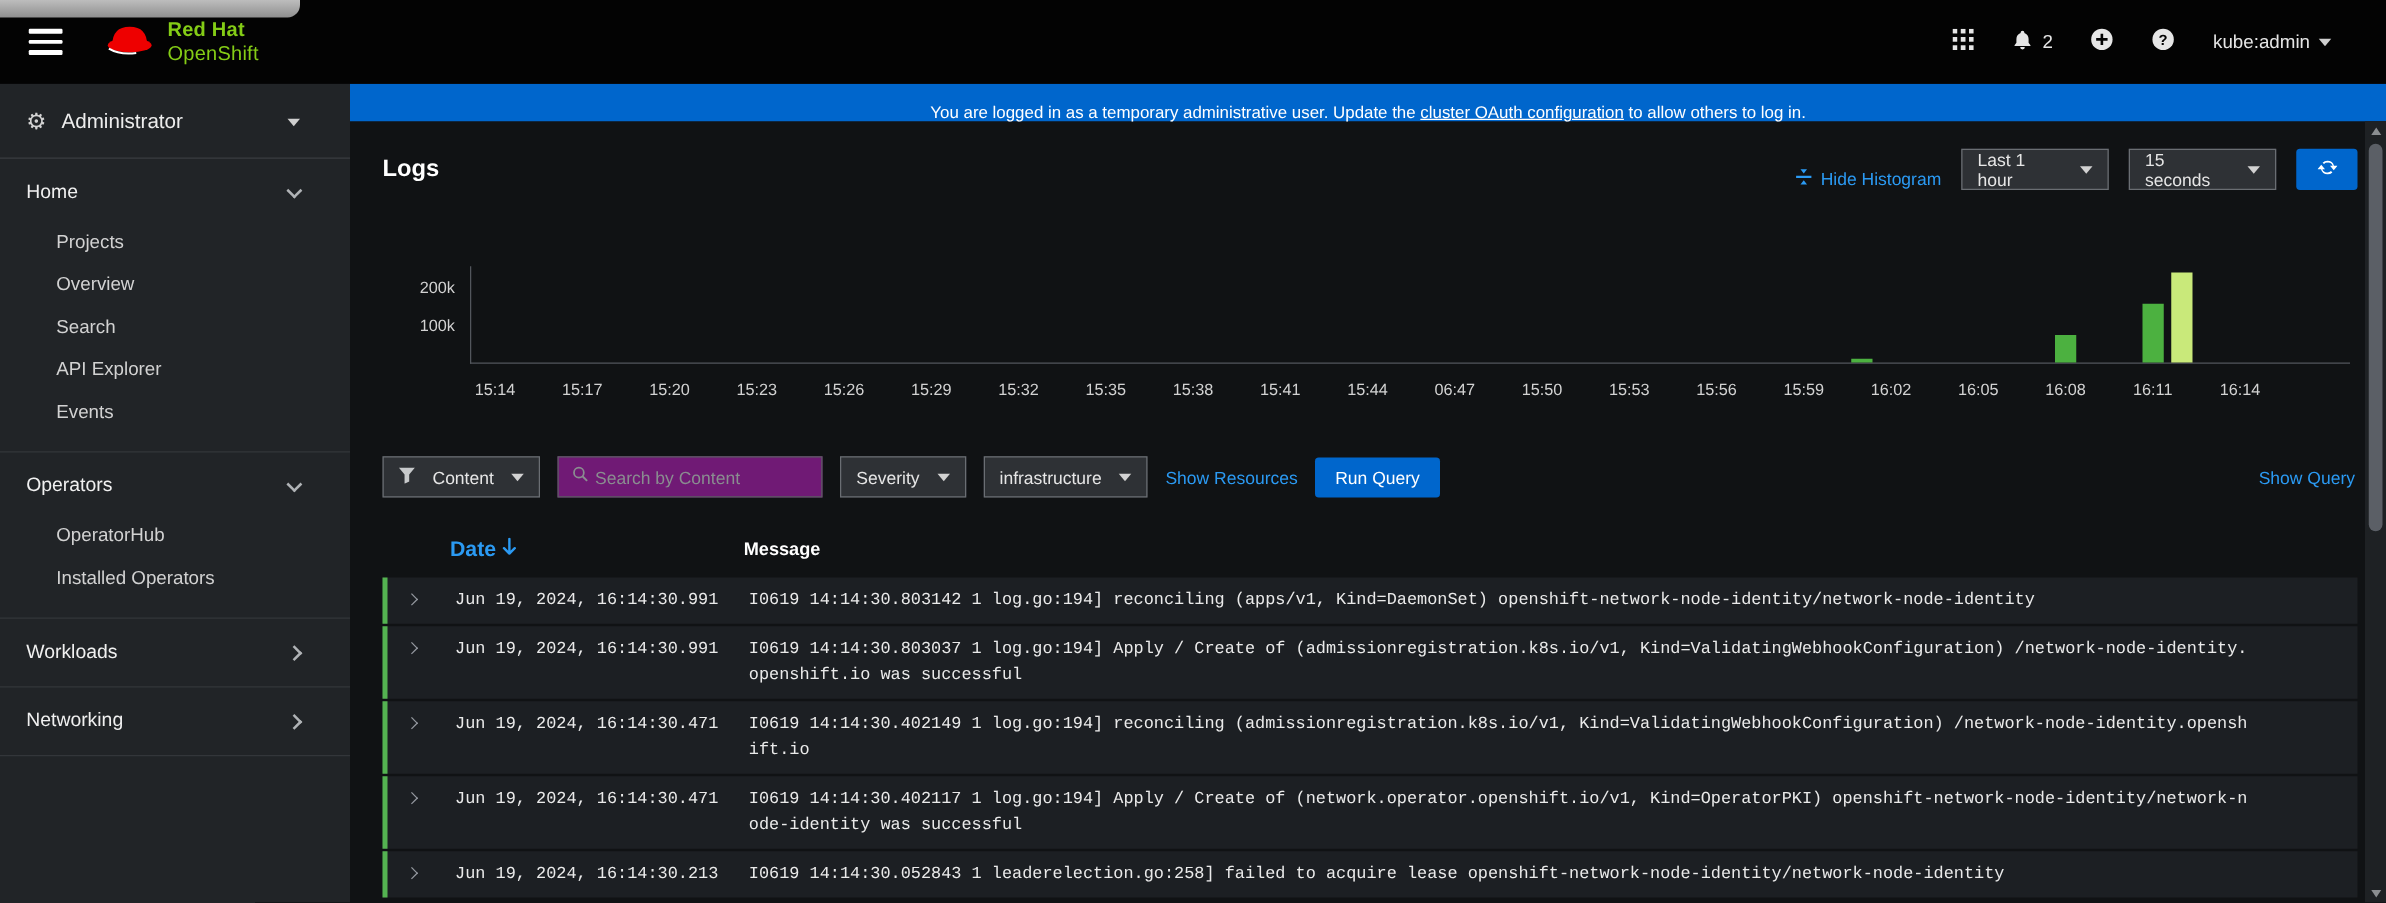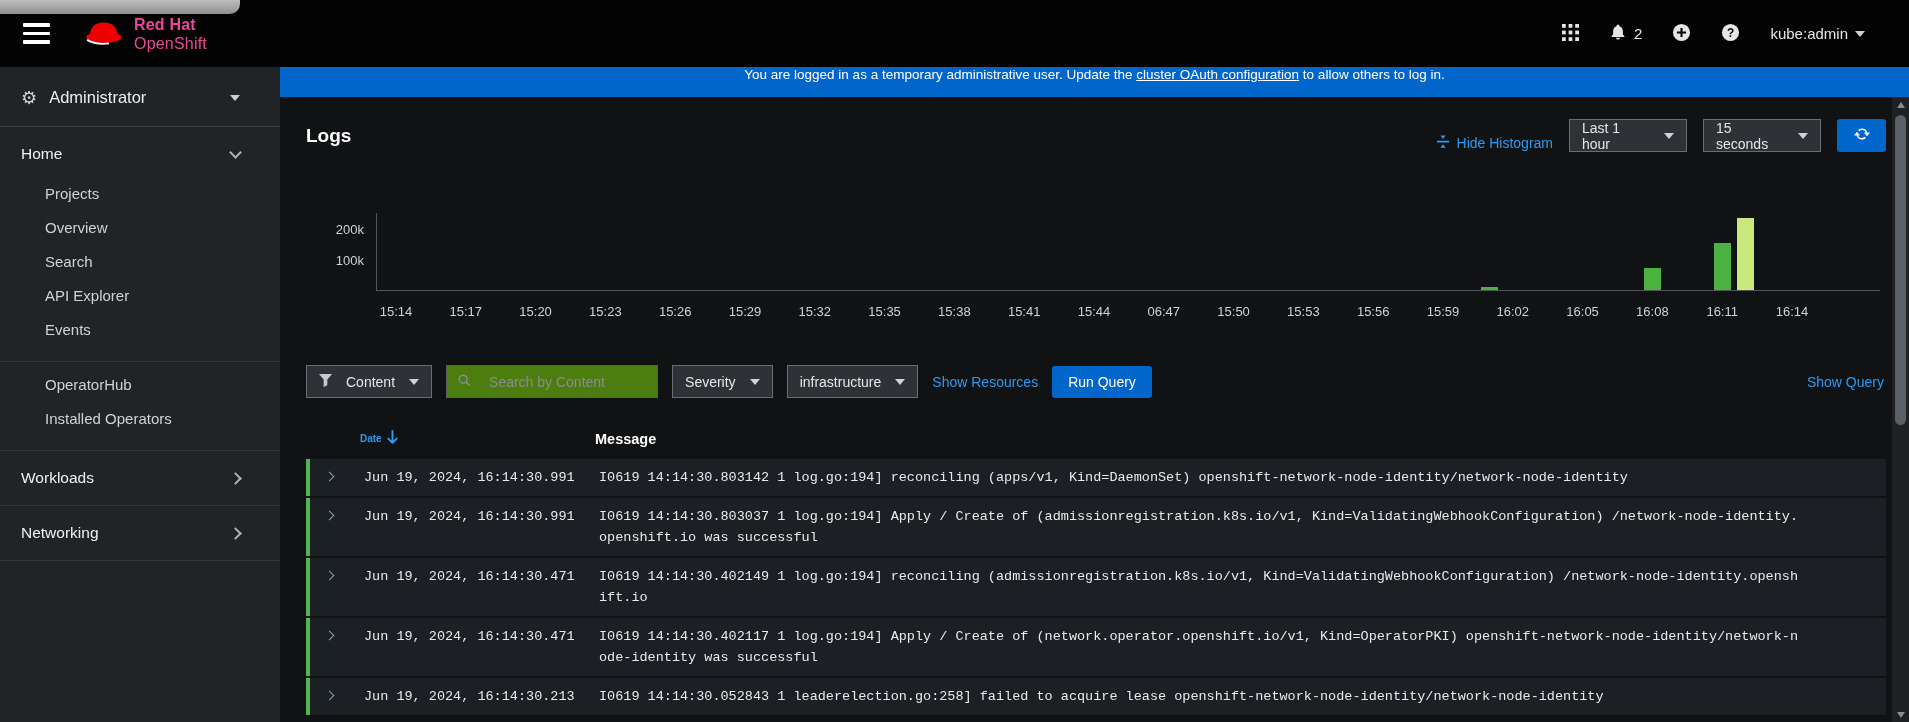--- a/index.html
+++ b/index.html
@@ -16,21 +16,21 @@
   .artifact { position:absolute; top:0; left:0; width:240px; height:14px;
     background:linear-gradient(#bdbdbd,#8f8f8f); border-radius:0 0 10px 0; z-index:6; }
 
   
   .masthead { height:67px; background:#030303; display:flex; align-items:center;
     justify-content:space-between; padding:0 44px 0 19px; position:relative; z-index:2; }
   .mast-left { display:flex; align-items:center; }
   .hamburger { background:none; border:none; padding:6px 4px; cursor:pointer; }
   .hamburger span { display:block; width:27px; height:3.5px; background:#ffffff; margin:5px 0; border-radius:1px; }
   .brand { display:flex; align-items:center; gap:11px; margin-left:27px; }
-  .brand-text span { display:block; color:#ec4899; font-size:16px; line-height:19px; letter-spacing:.2px; }
+  .brand-text span { display:block; color:#84cc16; font-size:16px; line-height:19px; letter-spacing:.2px; }
   .brand-text .b1 { font-weight:700; }
   .mast-right { display:flex; align-items:center; gap:30px; color:#e6e6e6; }
   .mast-btn { background:none; border:none; color:#e6e6e6; display:flex; align-items:center; gap:7px;
     font-size:15px; cursor:pointer; font-family:inherit; padding:0; }
   .caret { display:inline-block; width:0; height:0; border-left:5px solid transparent;
     border-right:5px solid transparent; border-top:6px solid #cfcfcf; }
 
   
   .app { display:flex; height:655px; }
   .sidebar { width:280px; flex-shrink:0; background:#212427; }
@@ -43,21 +43,21 @@
     padding:13px 40px 13px 21px; font-size:15.5px; color:#f0f0f0; cursor:pointer; }
   .chev { display:inline-block; width:9px; height:9px; border-right:2px solid #b0b3b6; border-bottom:2px solid #b0b3b6; }
   .chev.down { transform:rotate(45deg); margin-top:-4px; }
   .chev.right { transform:rotate(-45deg); }
   .chev.small { width:7px; height:7px; border-width:1.5px; border-color:#9599a0; }
   .nav-items { list-style:none; margin:0; padding:0 0 10px 0; }
   .nav-item { padding:8.5px 20px 8.5px 45px; font-size:15px; color:#d2d2d2; cursor:pointer; }
 
   .main-col { flex:1; min-width:0; display:flex; flex-direction:column; }
   .banner { height:30px; flex-shrink:0; background:var(--banner,#0066cc); color:#fff;
-    display:flex; align-items:flex-start; justify-content:center; font-size:13.5px; }
+    display:flex; align-items:flex-end; justify-content:center; font-size:13.5px; }
   .banner a { color:#fff; text-decoration:underline; cursor:pointer; }
   .content-row { flex:1; min-height:0; display:flex; }
   .content { flex:1; min-width:0; overflow:hidden; padding:0 6px 0 26px; }
 
   
   .scrollbar { width:17px; flex-shrink:0; background:#1e2124; position:relative; }
   .sb-arrow { position:absolute; left:0; width:100%; height:15px; display:flex; align-items:center; justify-content:center; cursor:pointer; }
   .sb-arrow.up { top:0; } .sb-arrow.down { bottom:0; }
   .sb-arrow.up::after { content:""; border-left:4.5px solid transparent; border-right:4.5px solid transparent; border-bottom:6px solid #8a8d90; }
   .sb-arrow.down::after { content:""; border-left:4.5px solid transparent; border-right:4.5px solid transparent; border-top:6px solid #8a8d90; }
@@ -80,33 +80,33 @@
   .chart { position:relative; height:165px; margin-top:8px; }
   .plot { position:absolute; left:70px; right:6px; top:0; bottom:0; }
   .axis-x { position:absolute; left:0; right:0; bottom:34px; height:1px; background:#52565c; }
   .axis-y { position:absolute; left:0; bottom:34px; width:1px; height:78px; background:#52565c; }
   .xlab { position:absolute; bottom:6px; transform:translateX(-50%); font-size:13px; color:#d2d2d2; white-space:nowrap; }
   .ylab { position:absolute; left:0; width:58px; text-align:right; font-size:13px; color:#d2d2d2; }
   .bar { position:absolute; width:17px; bottom:35px; }
 
   
   .toolbar { display:flex; align-items:center; gap:14px; margin-top:40px; padding-right:2px; }
-  .search { display:flex; align-items:center; gap:16px; background:#4d7c0f; border:1px solid #5b5e63;
+  .search { display:flex; align-items:center; gap:3px; background:#701a75; border:1px solid #5b5e63;
     height:33px; width:212px; padding:0 10px; }
   .search input { flex:1; min-width:0; background:transparent; border:none; outline:none; color:#e6e6e6;
     font-size:14px; font-family:"Liberation Sans", sans-serif; }
   .search input::placeholder { color:#8a8d90; }
   .btn-primary { background:var(--primary,#0066cc); color:#fff; border:none; border-radius:3px;
     font-size:14px; font-family:inherit; padding:8px 16px; cursor:pointer; }
   .spacer { flex:1; }
 
   
   .log-table { margin-top:26px; }
   .t-head { display:grid; grid-template-columns:54px 235px 1fr; align-items:center; padding:6px 0 12px 0; }
-  .t-head .c-date { display:flex; align-items:center; gap:4px; color:var(--link,#2b9af3); font-size:10px; font-weight:600; cursor:pointer; }
+  .t-head .c-date { display:flex; align-items:center; gap:4px; color:var(--link,#2b9af3); font-size:17px; font-weight:600; cursor:pointer; }
   .t-head .c-msg { color:#fff; font-size:14.5px; font-weight:700; }
   .l-row { display:grid; grid-template-columns:54px 235px 1fr; background:#1c1f23;
     border-left:4px solid var(--accent-green,#54b351); margin-bottom:2px; padding:8px 0; align-items:start; }
   .l-exp { display:flex; padding-left:16px; padding-top:6px; cursor:pointer; }
   .mono { font-family:"Liberation Mono","DejaVu Sans Mono",monospace; font-size:13.5px; line-height:21px; color:#eaeaea; }
   .l-date { white-space:nowrap; }
   .l-msg { word-break:break-all; padding-right:80px; }
 </style>
 </head>
 <body>
@@ -198,20 +198,24 @@
             </div>
             <ul class="nav-items">
               <li class="nav-item">Projects</li>
               <li class="nav-item">Overview</li>
               <li class="nav-item">Search</li>
               <li class="nav-item">API Explorer</li>
               <li class="nav-item">Events</li>
             </ul>
           </div>
           <div class="nav-group">
+            <div class="nav-head">
+              <span>Operators</span>
+              <span class="chev down"></span>
+            </div>
             <ul class="nav-items">
               <li class="nav-item">OperatorHub</li>
               <li class="nav-item">Installed Operators</li>
             </ul>
           </div>
           <div class="nav-group">
             <div class="nav-head">
               <span>Workloads</span>
               <span class="chev right"></span>
             </div>

